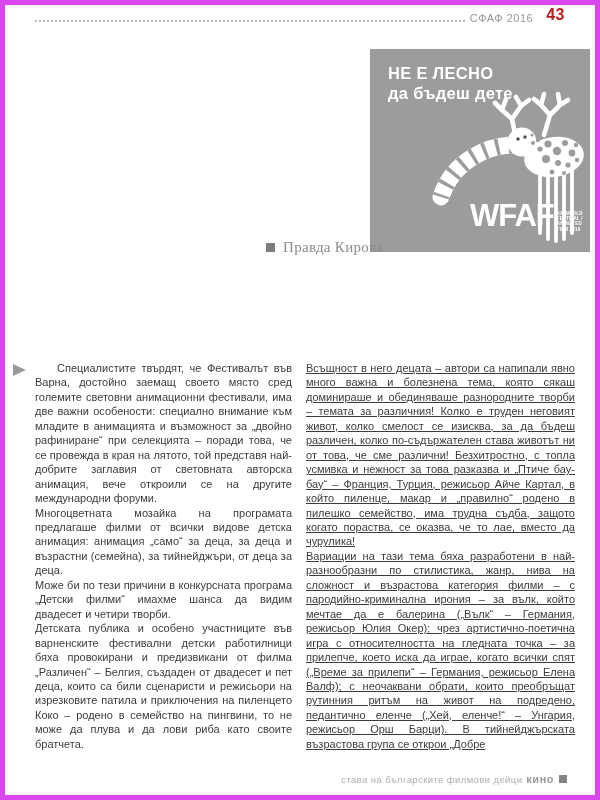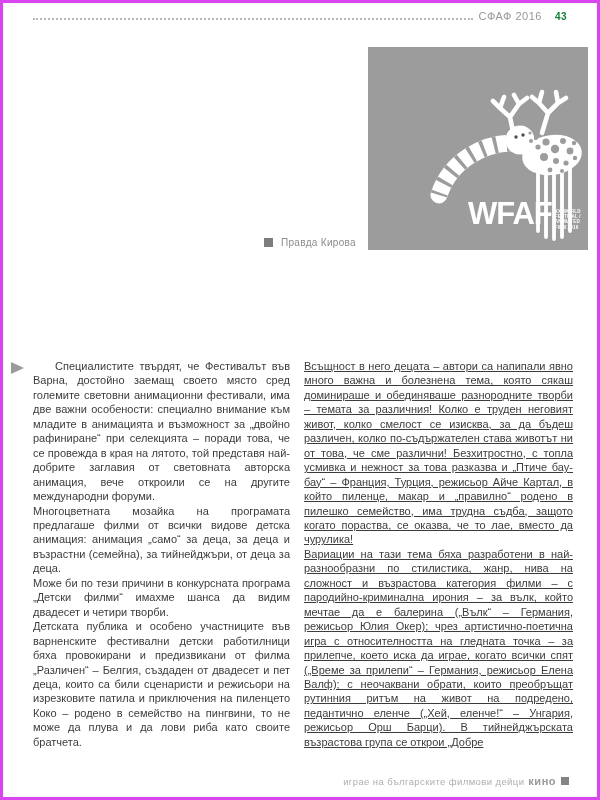--- a/index.html
+++ b/index.html
@@ -5,38 +5,38 @@
   html,body{margin:0;padding:0;}
   body{
     width:600px;height:800px;
     background:#fbfbfb;
     font-family:"Liberation Sans","DejaVu Sans",sans-serif;
     position:relative;overflow:hidden;
   }
   .page{
     position:absolute;inset:0;
     background:#ffffff;
-    border:3px solid #d946ef;
+    border:5px solid #d946ef;
     box-shadow:inset 0 0 0 1px #f6f6f6;
   }
   
   .topbar{
     position:absolute;left:30px;right:30px;top:3px;height:16px;
     display:flex;align-items:flex-end;
   }
   .leader{
     flex:1 1 auto;height:9px;
     border-bottom:2px dotted #b9b9b9;
     margin-right:5px;margin-bottom:2px;
   }
   .journal-name{
     font-size:11px;color:#979797;letter-spacing:.5px;white-space:nowrap;
   }
   .page-number{
-    font-size:10px;font-weight:bold;color:#15803d;margin-left:13px;
+    font-size:16px;font-weight:bold;color:#b91c1c;margin-left:13px;
     letter-spacing:.5px;
   }
   
   .poster{
     position:absolute;left:365px;top:44px;width:220px;height:203px;
     background:#9c9c9c;
   }
   .poster-title{
     position:absolute;left:18px;top:14px;color:#ffffff;
     font-size:16.5px;line-height:20px;font-weight:600;letter-spacing:.3px;
@@ -57,21 +57,21 @@
     color:#ffffff;font-size:4.5px;line-height:5.2px;letter-spacing:.2px;
     white-space:nowrap;font-weight:bold;
   }
   
   .author{
     position:absolute;left:261px;top:234px;display:flex;align-items:center;
   }
   .author-square{
     width:9px;height:9px;background:#7d7d7d;margin-right:8px;flex:0 0 auto;
   }
-  .author-name{font-size:10px;color:#8c8c8c;letter-spacing:.3px;white-space:nowrap;}
+  .author-name{font-size:15px;color:#8c8c8c;letter-spacing:.3px;white-space:nowrap;font-family:Liberation Serif, serif;}
   
   .para-marker{
     position:absolute;left:8px;top:359px;width:0;height:0;
     border-left:13px solid #9a9a9a;
     border-top:6.5px solid transparent;
     border-bottom:6.5px solid transparent;
   }
   .col{
     position:absolute;top:356px;
     font-size:11px;line-height:14.45px;color:#3c3c3c;
@@ -149,20 +149,24 @@
           <circle cx="162" cy="86" r="1.6"></circle>
         <circle cx="163" cy="94" r="2"></circle>
       </g>
 
       <g fill="#4d4d4d">
         <circle cx="148" cy="90" r="1.7"></circle>
           <circle cx="155" cy="88" r="1.7"></circle>
       </g>
     </svg>
 
+    <div class="poster-title">
+      <div class="t1">НЕ Е ЛЕСНО</div>
+      <div class="t2">да бъдеш дете</div>
+    </div>
 
     <div class="wfaf">
       <span class="wfaf-word">WFAF</span>
       <span class="wfaf-sub">
         <span>XX WORLD</span>
         <span>FESTIVAL /</span>
         <span>ANIMATED</span>
         <span>FILM 2016</span>
       </span>
     </div>
@@ -181,18 +185,18 @@
     <p>Може би по тези причини в конкурсната програма „Детски филми“ имахме шанса да видим двадесет и четири творби.</p>
     <p>Детската публика и особено участниците във варненските фестивални детски работилници бяха провокирани и предизвикани от филма „Различен“ – Белгия, създаден от двадесет и пет деца, които са били сценаристи и режисьори на изрезковите патила и приключения на пиленцето Коко – родено в семейство на пингвини, то не може да плува и да лови риба като своите братчета.</p>
   </div>
 
   <div class="col col-right">
     <p>Всъщност в него децата – автори са напипали явно много важна и болезнена тема, която сякаш доминираше и обединяваше разнородните творби – темата за различния! Колко е труден неговият живот, колко смелост се изисква, за да бъдеш различен, колко по-съдържателен става животът ни от това, че сме различни! Безхитростно, с топла усмивка и нежност за това разказва и „Птиче бау-бау“ – Франция, Турция, режисьор Айче Картал, в който пиленце, макар и „правилно“ родено в пилешко семейство, има трудна съдба, защото когато пораства, се оказва, че то лае, вместо да чурулика!</p>
     <p>Вариации на тази тема бяха разработени в най-разнообразни по стилистика, жанр, нива на сложност и възрастова категория филми – с пародийно-криминална ирония – за вълк, който мечтае да е балерина („Вълк“ – Германия, режисьор Юлия Окер); чрез артистично-поетична игра с относителността на гледната точка – за прилепче, което иска да играе, когато всички спят („Време за прилепи“ – Германия, режисьор Елена Валф); с неочаквани обрати, които преобръщат рутинния ритъм на живот на подредено, педантично еленче („Хей, еленче!“ – Унгария, режисьор Орш Барци). В тийнейджърската възрастова група се открои „Добре</p>
   </div>
 
   <div class="footer">
-    <span class="footer-text">играе на българските филмови дейци</span>
+    <span class="footer-text">става на българските филмови дейци</span>
     <span class="footer-brand">кино</span>
     <span class="footer-square"></span>
   </div>
 
 </div>
 
 </body></html>

